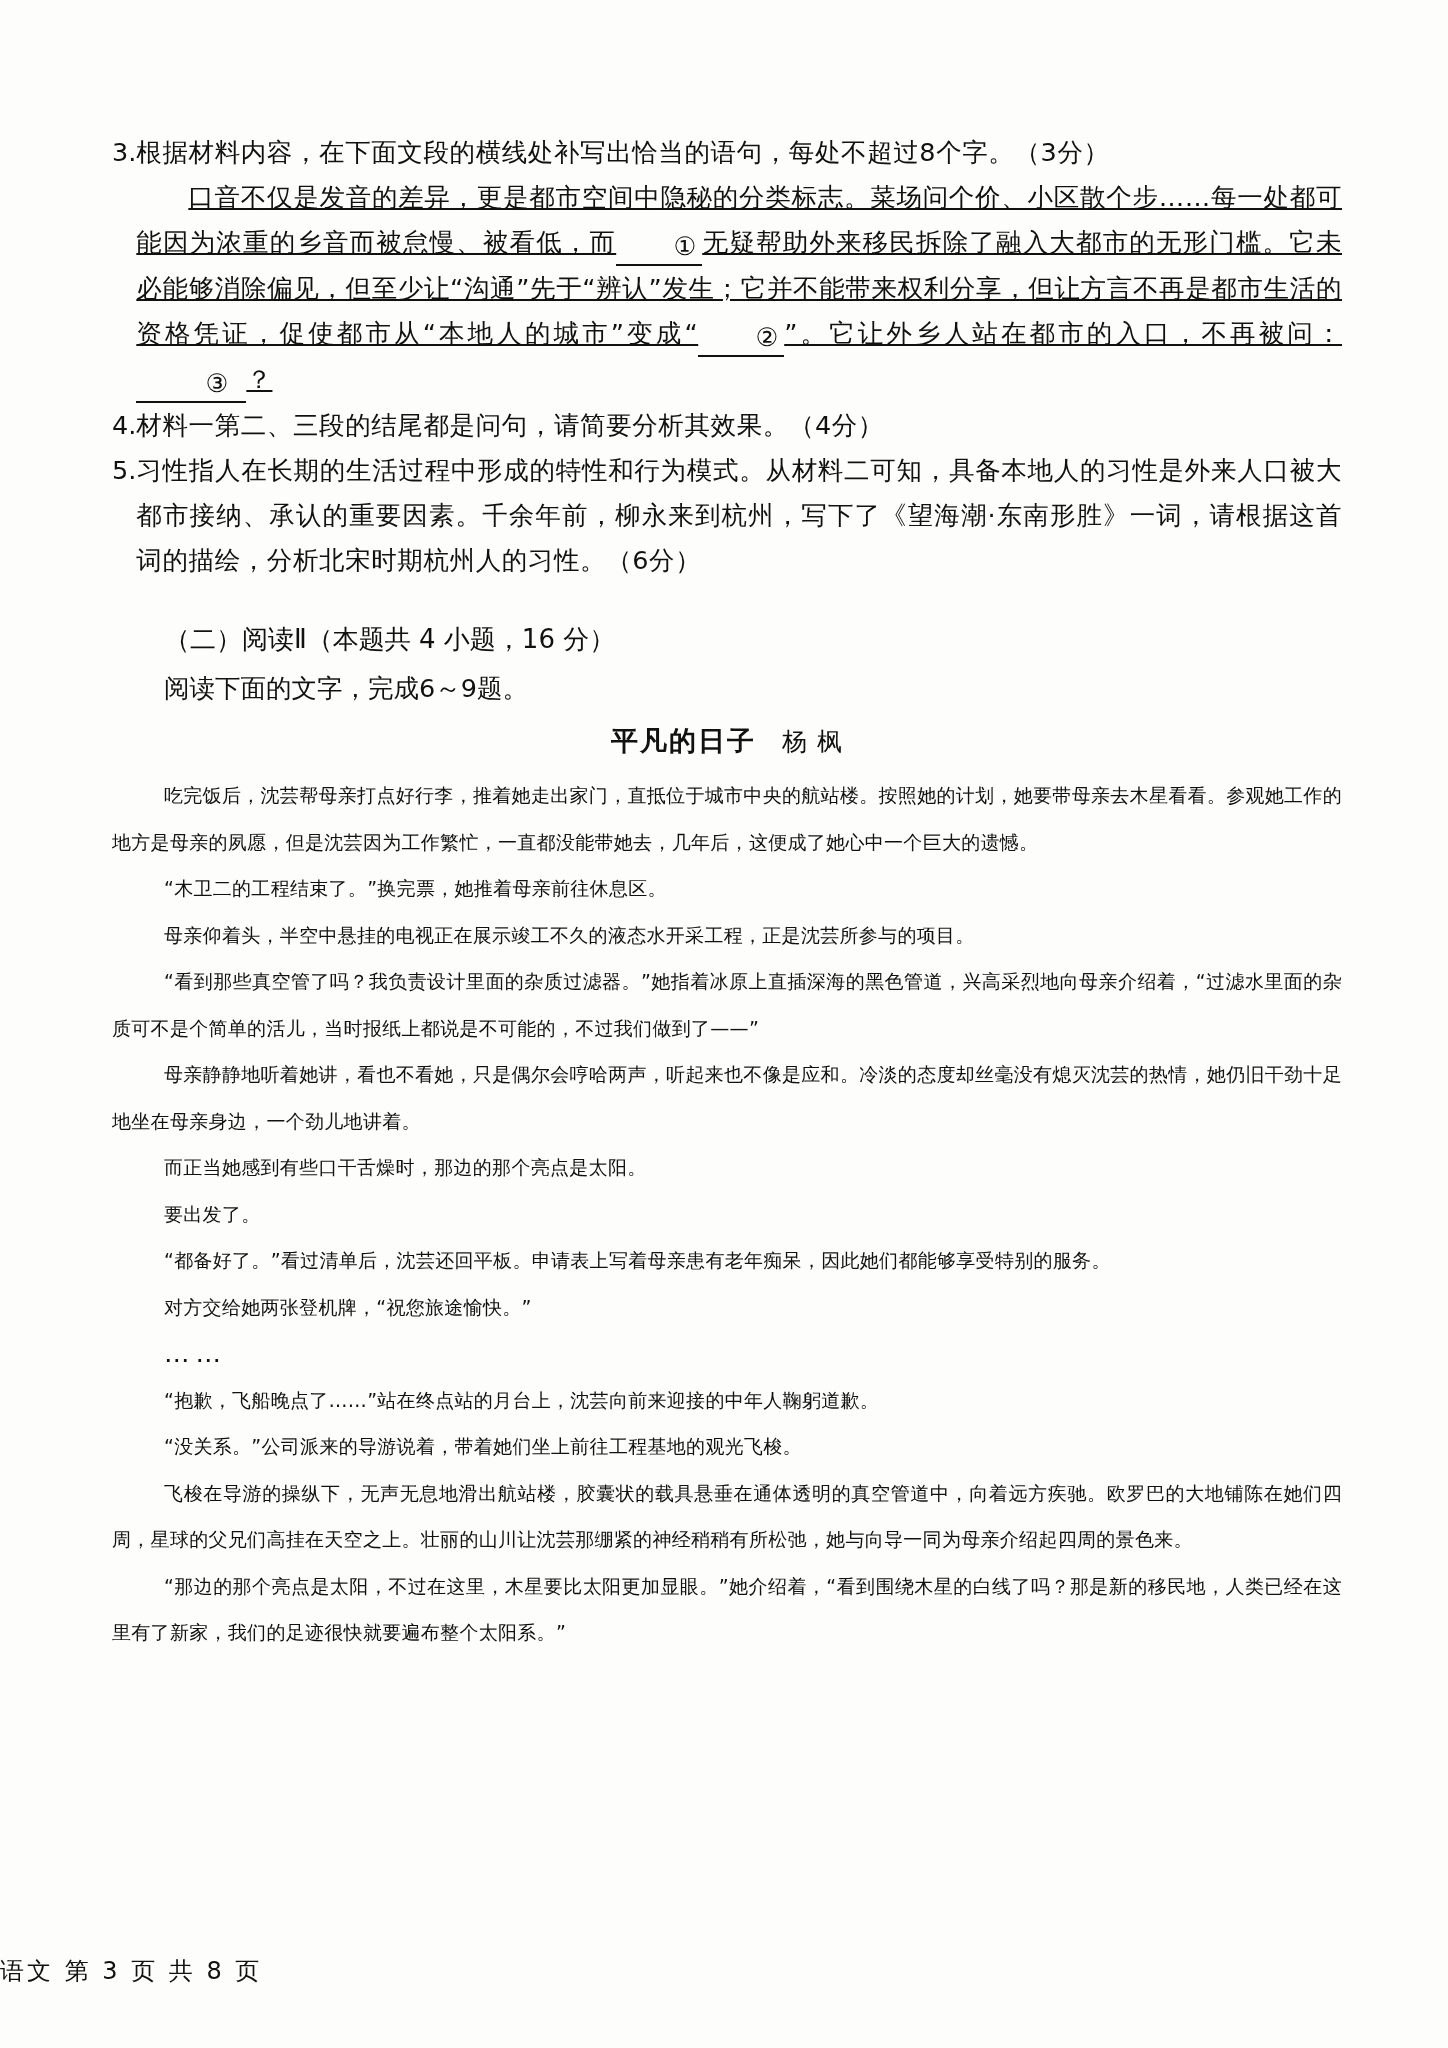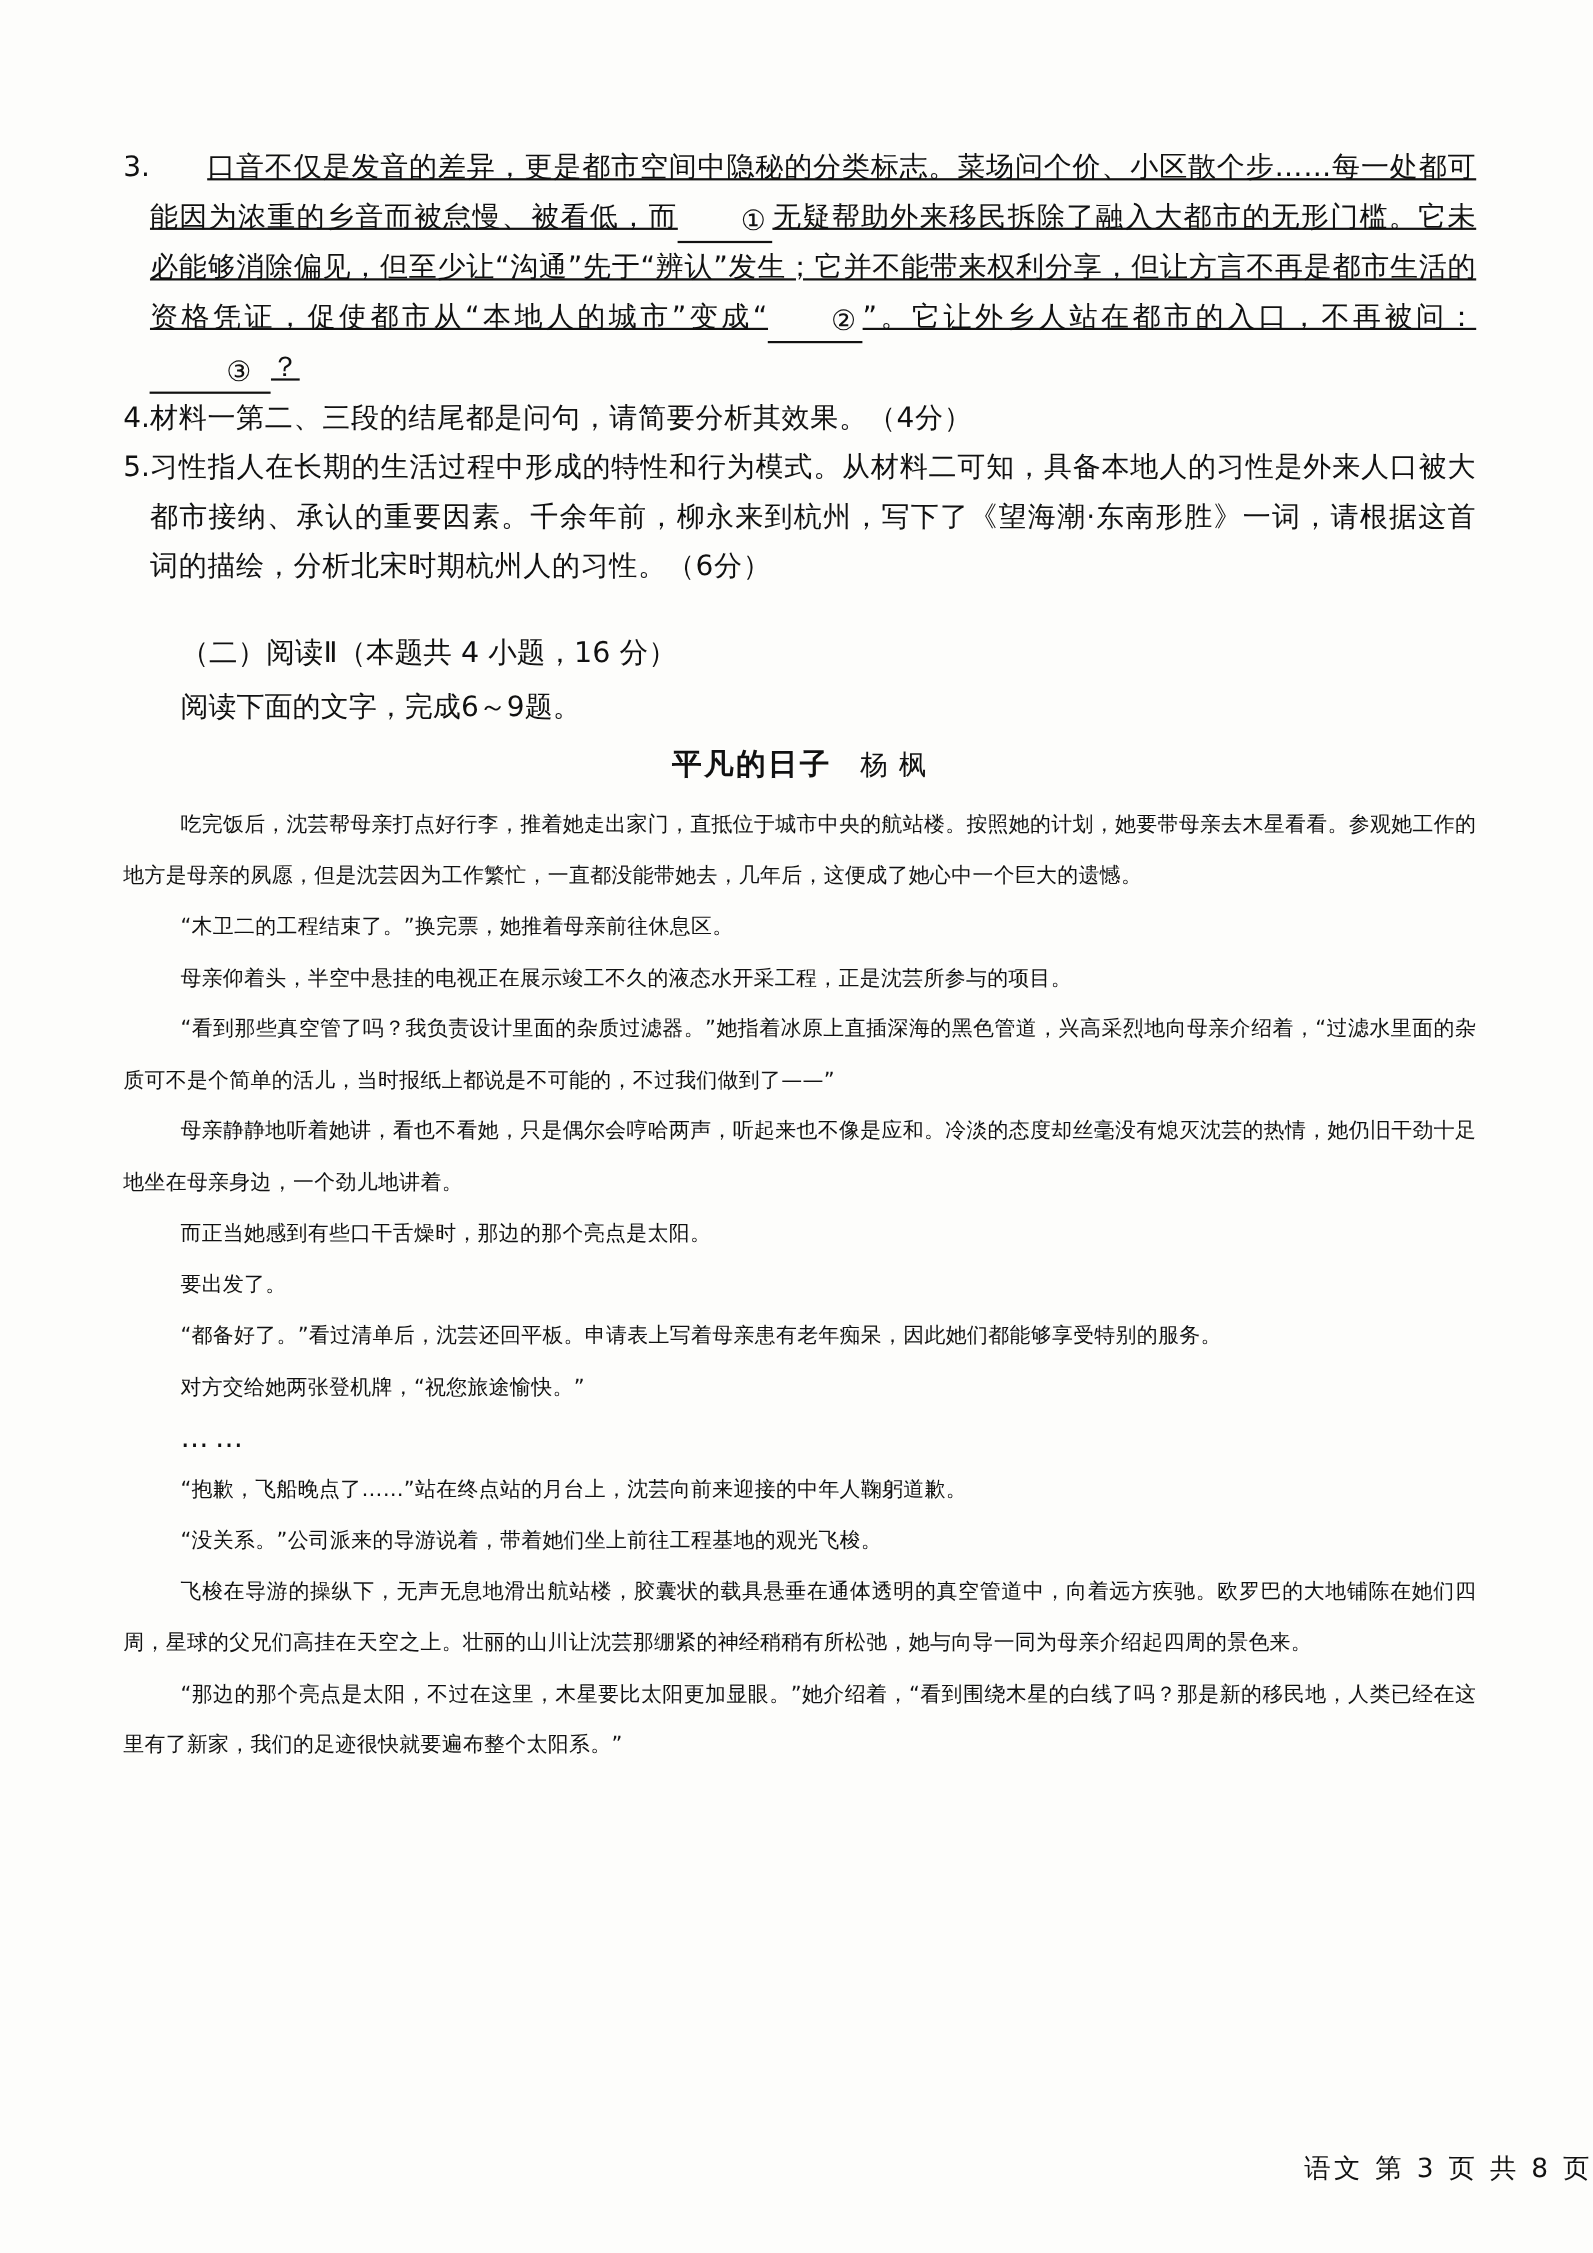--- a/index.html
+++ b/index.html
@@ -102,35 +102,36 @@
     font-size: 25.5px;
     line-height: 46.5px;
     text-indent: 52px;
     letter-spacing: 6px;
   }
   .footer {
     position: absolute;
     left: 0;
     top: 1955px;
     width: 1448px;
-    text-align: right;
+    text-align: left;
     font-size: 24px;
     letter-spacing: 3px;
   }
 </style>
 </head>
 <body>
 
 <div class="page">
 
   <div class="content">
 
     <div class="q-block">
       <div class="q-num">3.</div>
       <div class="q-body">
+        <div class="line">根据材料内容，在下面文段的横线处补写出恰当的语句，每处不超过8个字。（3分）</div>
         <div class="line indent2"><span>口音不仅是发音的差异，更是都市空间中隐秘的分类标志。菜场问个价、小区散个步……每一处都可能因为浓重的乡音而被怠慢、被看低，而</span><span class="blank">①</span><span>无疑帮助外来移民拆除了融入大都市的无形门槛。它未必能够消除偏见，但至少让“沟通”先于“辨认”发生；它并不能带来权利分享，但让方言不再是都市生活的资格凭证，促使都市从“本地人的城市”变成“</span><span class="blank">②</span><span>”。它让外乡人站在都市的入口，不再被问：</span><span class="blank-wide">③</span><span>？</span></div>
       </div>
     </div>
 
     <div class="q-block">
       <div class="q-num">4.</div>
       <div class="q-body">
         <div class="line">材料一第二、三段的结尾都是问句，请简要分析其效果。（4分）</div>
       </div>
     </div>

